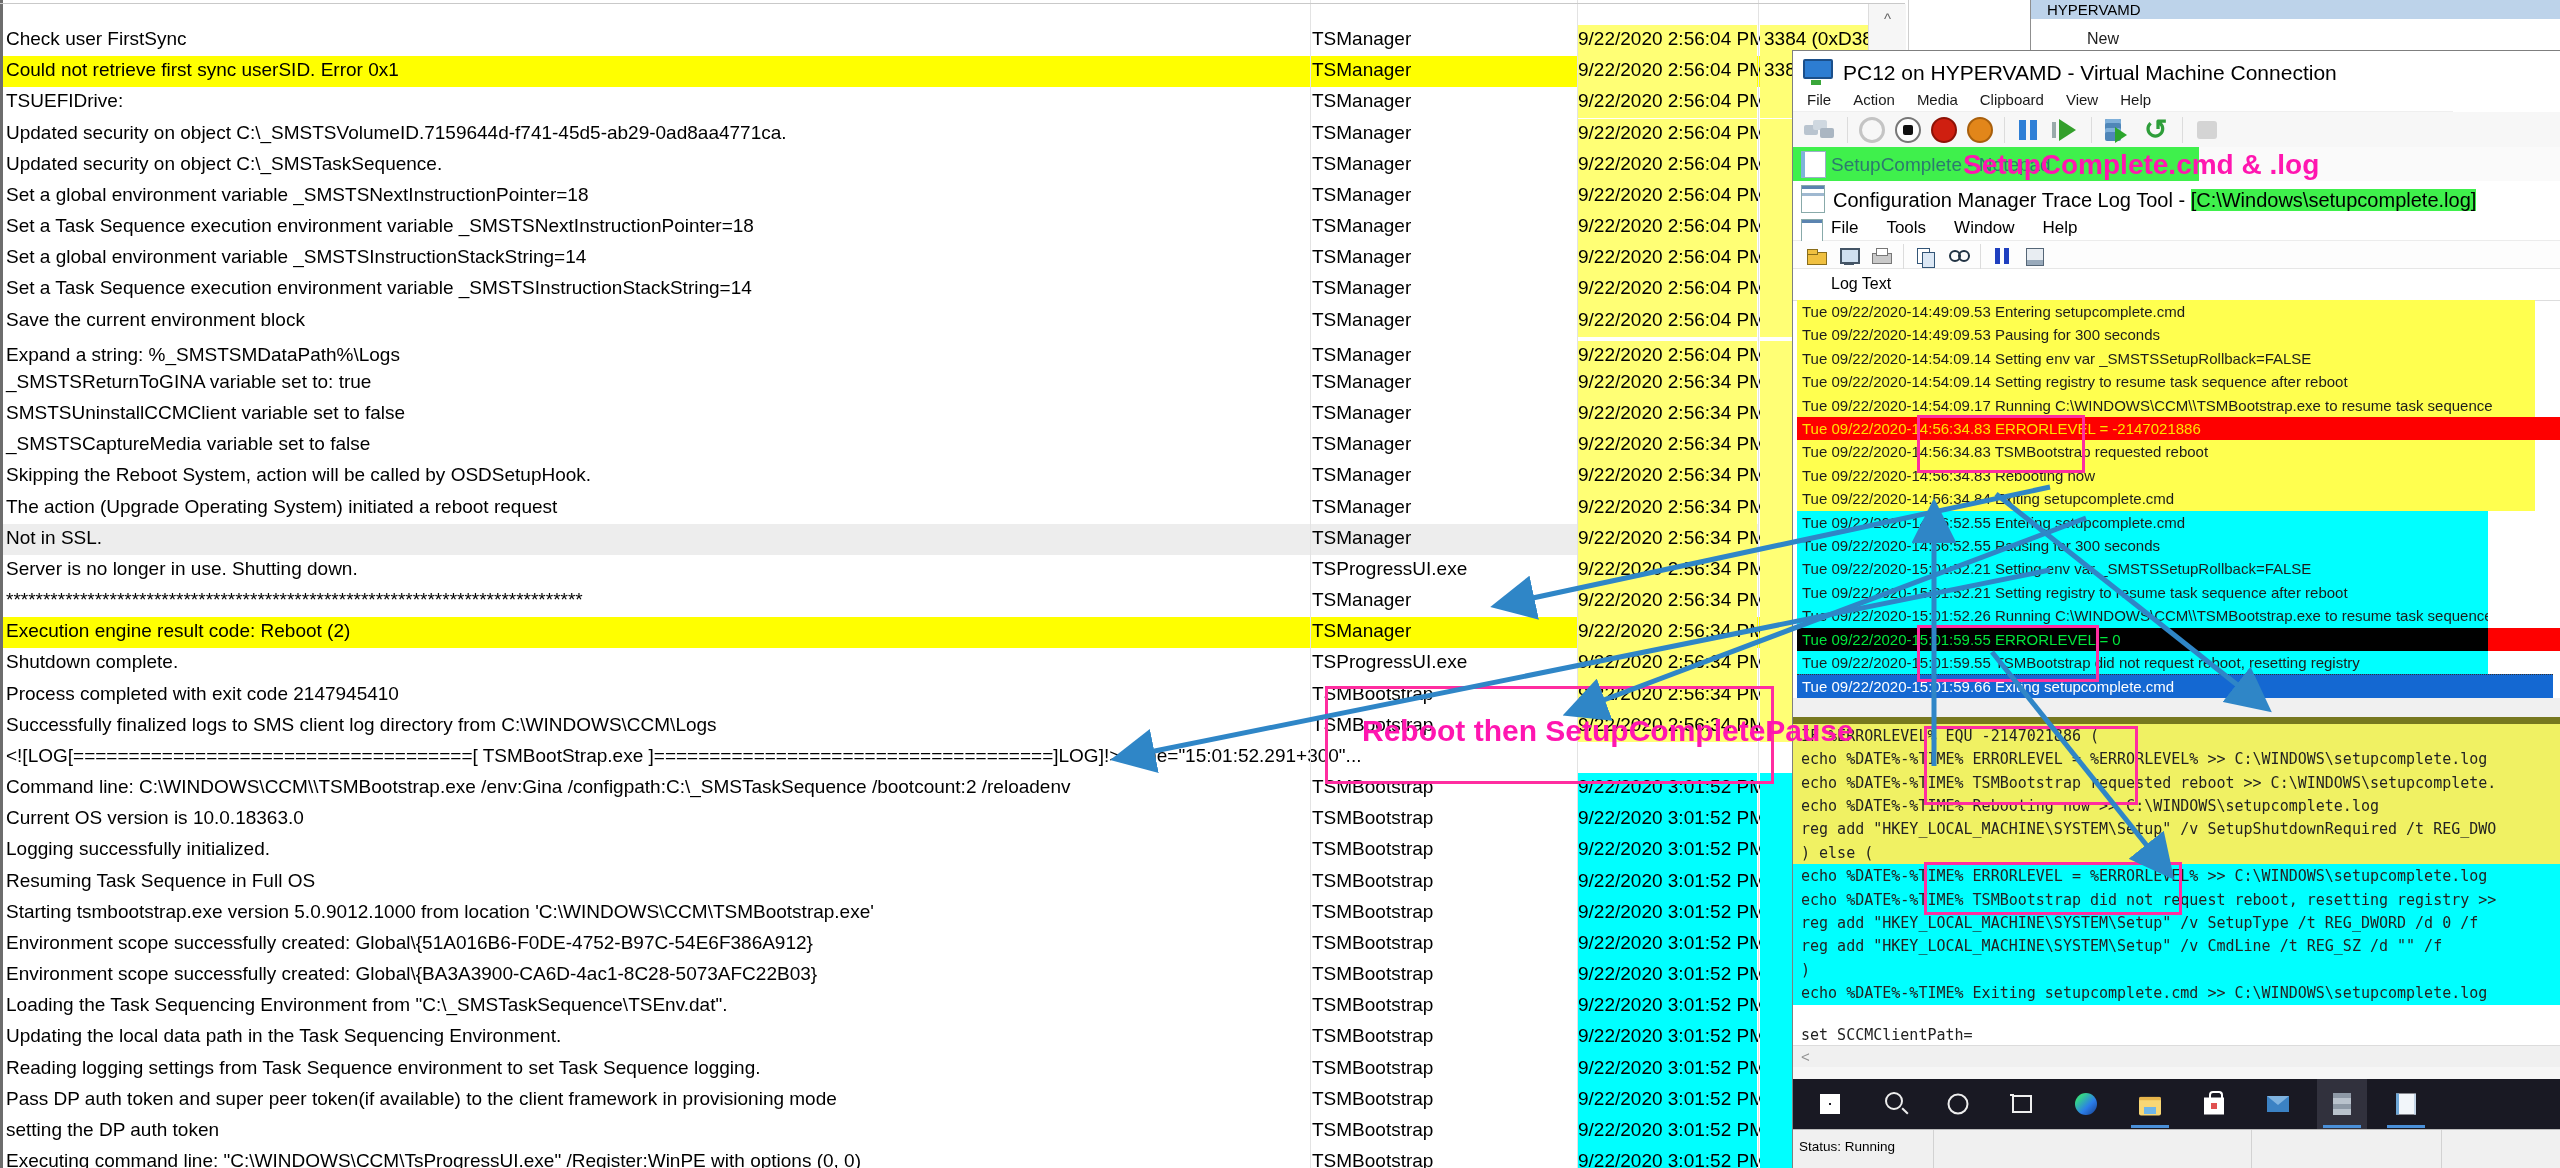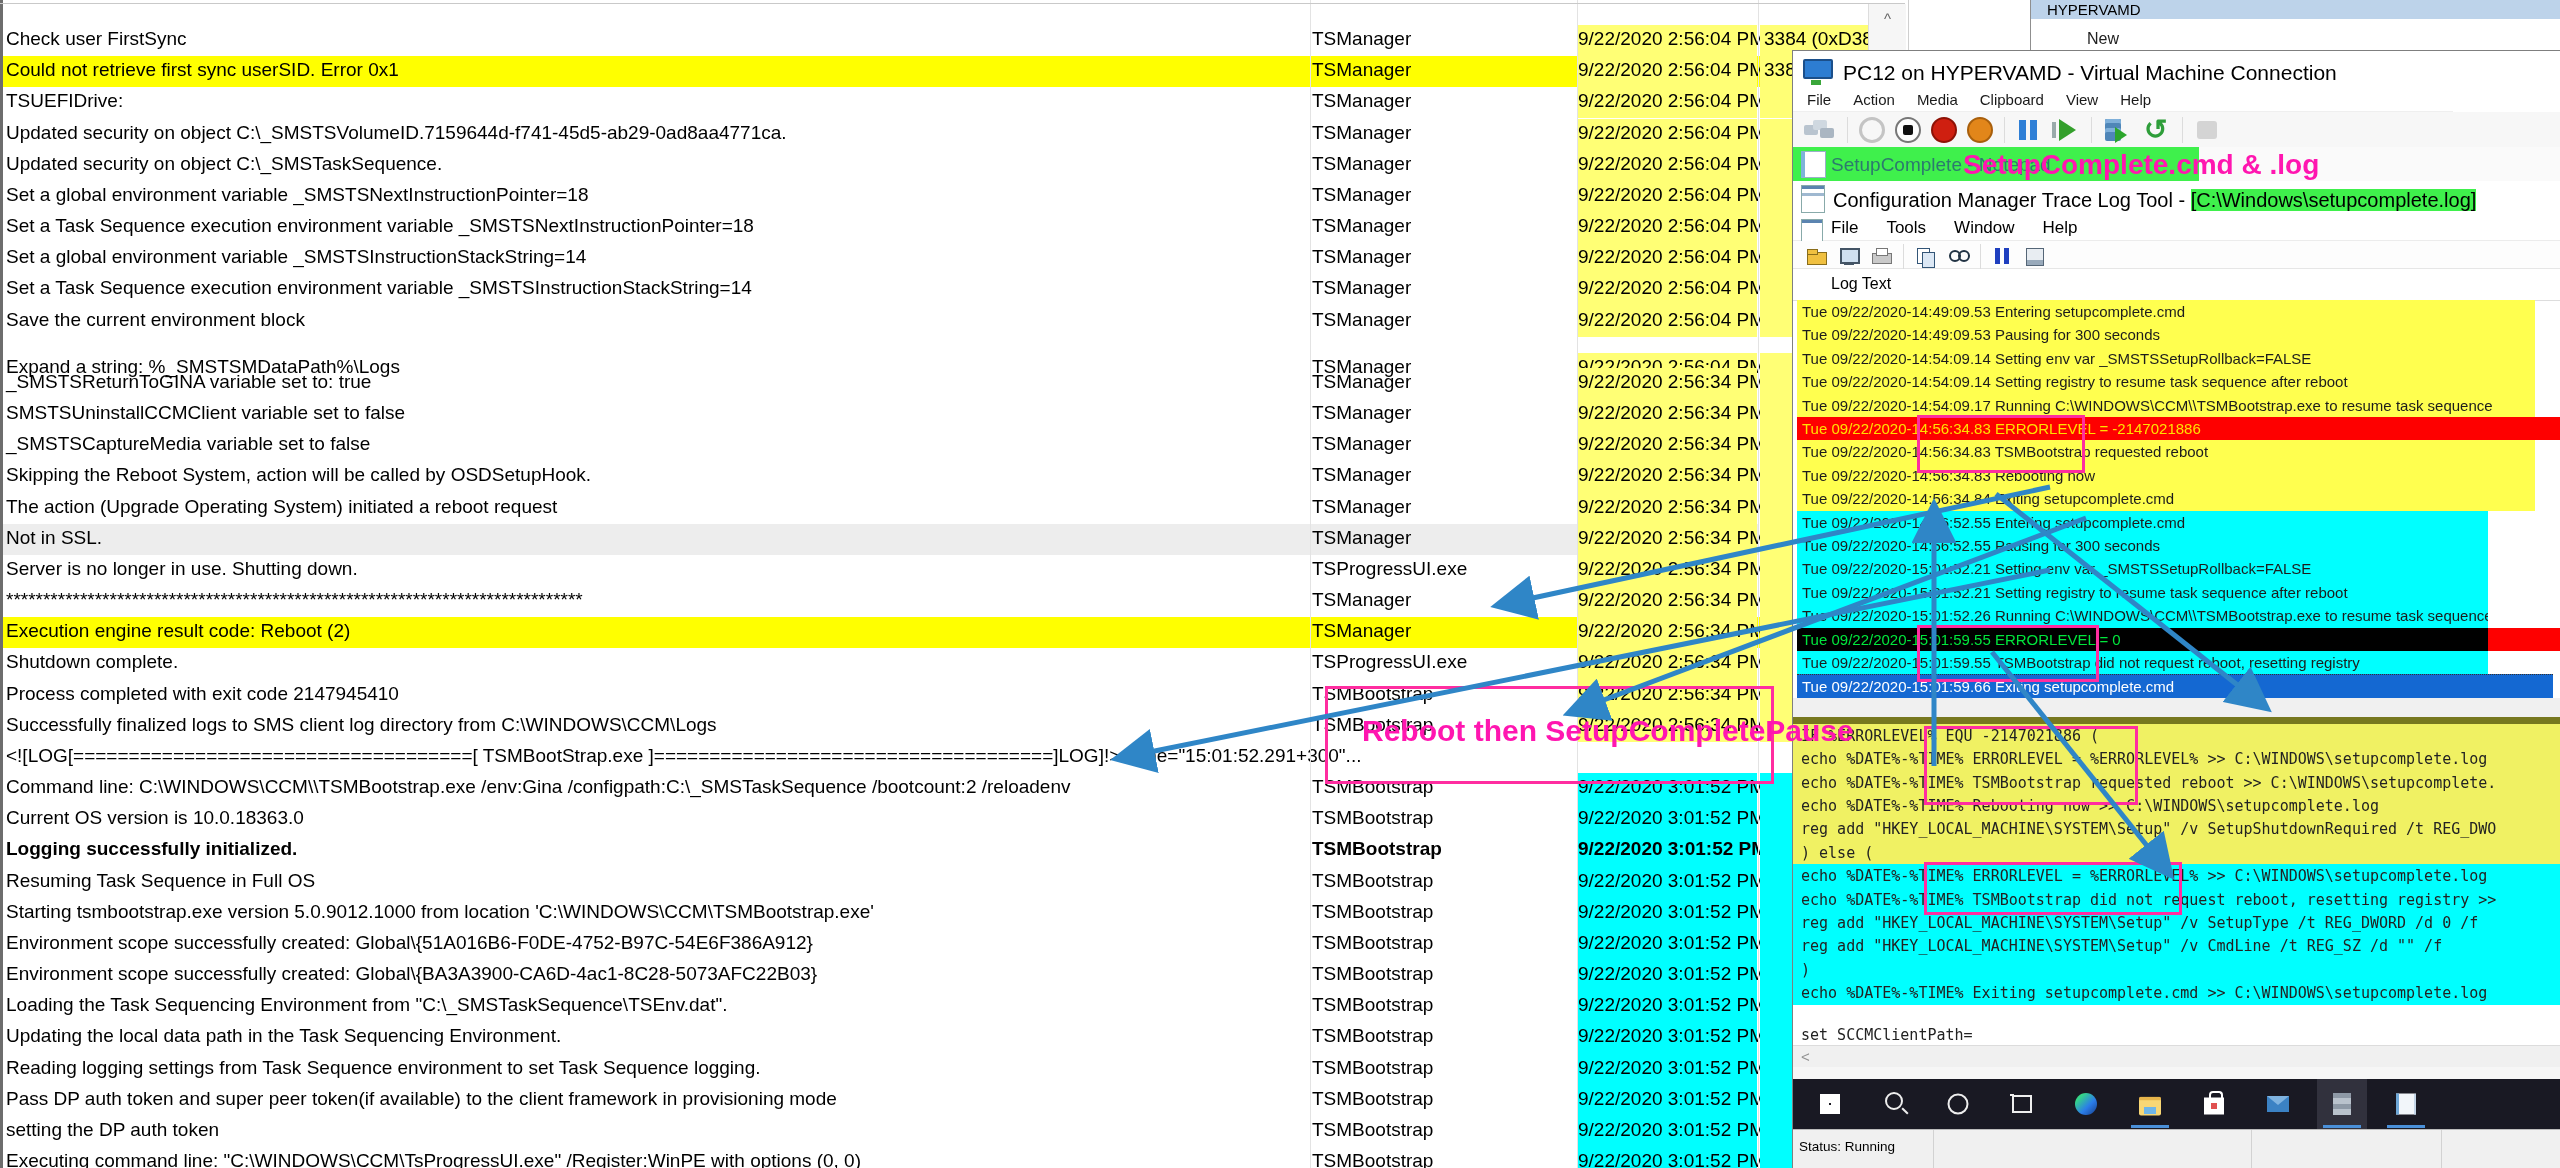--- a/index.html
+++ b/index.html
@@ -144,21 +144,21 @@
         <span class="lcomp">TSManager</span>
         <span class="ltime t-y">9/22/2020 2:56:04 PM</span>
         <span class="lthread t-y"></span>
       </div>
       <div class="lrow" style="top: 285.53px; height: 31.17px;">
         <span class="lmsg">Save the current environment block</span>
         <span class="lcomp">TSManager</span>
         <span class="ltime t-y">9/22/2020 2:56:04 PM</span>
         <span class="lthread t-y"></span>
       </div>
-      <div class="lrow" style="top: 333px; height: 31.17px;">
+      <div class="lrow" style="top: 321px; height: 31.17px;">
         <span class="lmsg">Expand a string: %_SMSTSMDataPath%\Logs</span>
         <span class="lcomp">TSManager</span>
         <span class="ltime t-y">9/22/2020 2:56:04 PM</span>
         <span class="lthread t-y"></span>
       </div>
       <div class="lrow" style="top: 347.87px; height: 31.17px;">
         <span class="lmsg">_SMSTSReturnToGINA variable set to: true</span>
         <span class="lcomp">TSManager</span>
         <span class="ltime t-y">9/22/2020 2:56:34 PM</span>
         <span class="lthread t-y"></span>
@@ -242,21 +242,21 @@
         <span class="lcomp">TSMBootstrap</span>
         <span class="ltime t-c">9/22/2020 3:01:52 PM</span>
         <span class="lthread t-c"></span>
       </div>
       <div class="lrow" style="top: 784.25px; height: 31.17px;">
         <span class="lmsg">Current OS version is 10.0.18363.0</span>
         <span class="lcomp">TSMBootstrap</span>
         <span class="ltime t-c">9/22/2020 3:01:52 PM</span>
         <span class="lthread t-c"></span>
       </div>
-      <div class="lrow" style="top: 815.42px; height: 31.17px; font-weight: bold;">
+      <div class="lrow" style="top: 815.42px; height: 31.17px;">
         <span class="lmsg">Logging successfully initialized.</span>
         <span class="lcomp">TSMBootstrap</span>
         <span class="ltime t-c">9/22/2020 3:01:52 PM</span>
         <span class="lthread t-c"></span>
       </div>
       <div class="lrow" style="top: 846.59px; height: 31.17px;">
         <span class="lmsg">Resuming Task Sequence in Full OS</span>
         <span class="lcomp">TSMBootstrap</span>
         <span class="ltime t-c">9/22/2020 3:01:52 PM</span>
         <span class="lthread t-c"></span>

